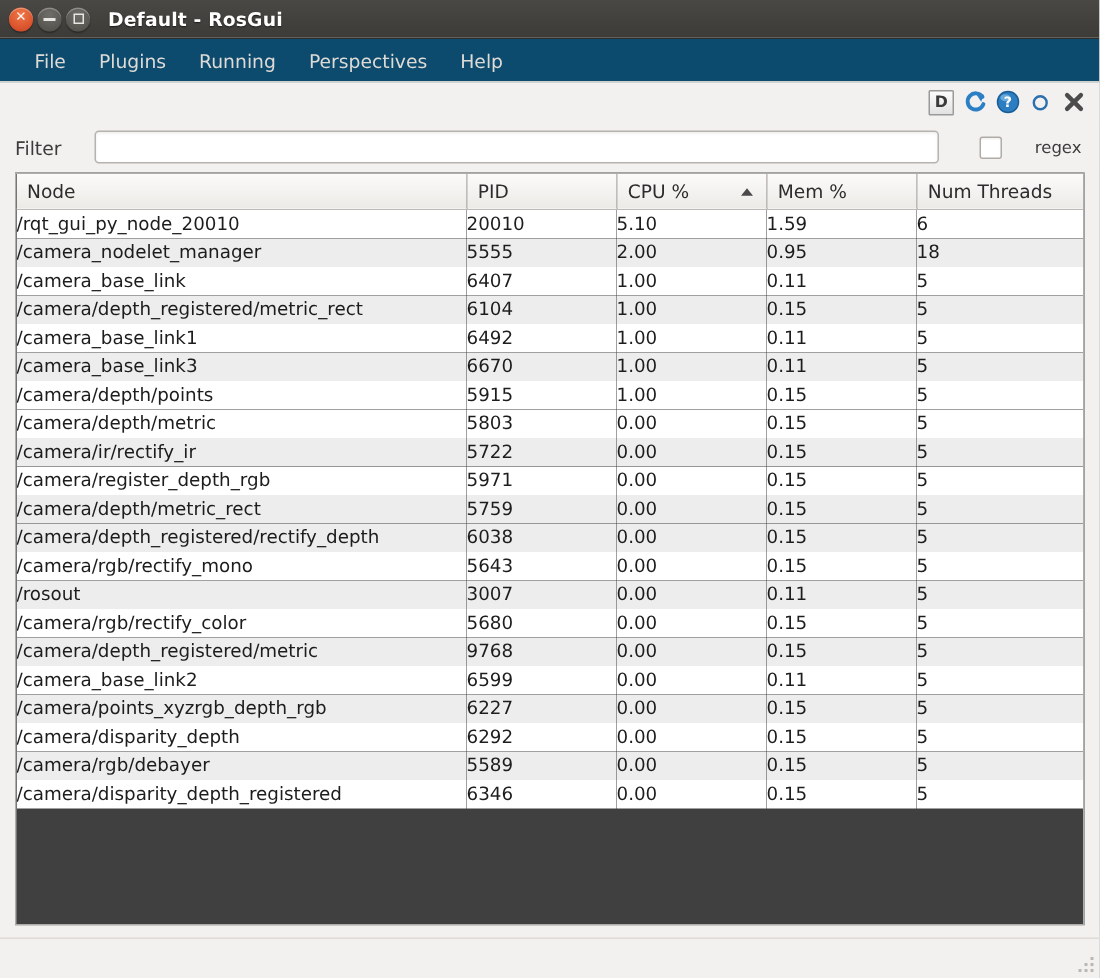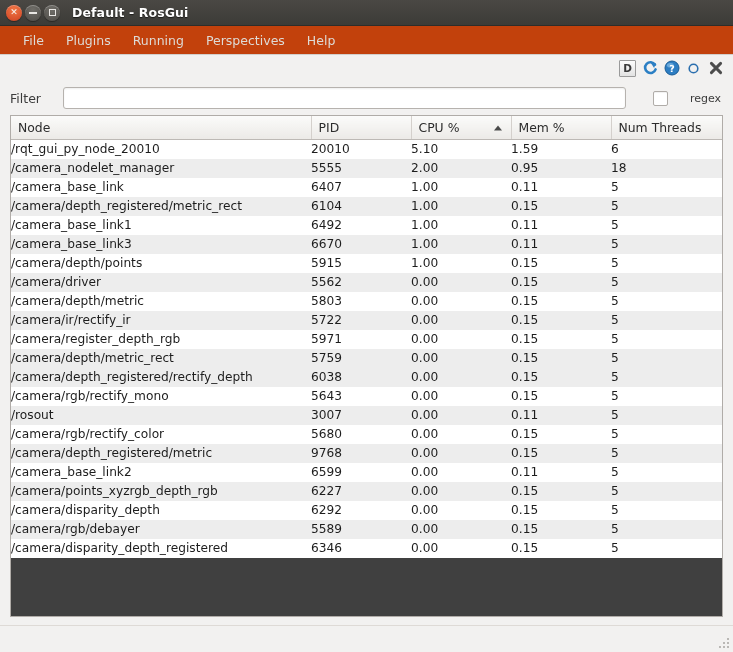--- a/index.html
+++ b/index.html
@@ -62,21 +62,21 @@
     color: #ffffff;
     font-size: 12.5px;
     font-weight: bold;
     letter-spacing: 0.1px;
     text-shadow: 0 1px 1px rgba(0,0,0,0.6);
   }
 
   
   .menubar {
     height: 28px;
-    background: #c2410c;
+    background: #0c4a6e;
     display: flex;
     align-items: center;
     padding-left: 12px;
     flex: none;
     border-bottom: 1px solid #d2cfcb;
   }
   .menuitem {
     color: #dedbd6;
     font-size: 12.5px;
     padding: 3px 11px;
@@ -345,27 +345,20 @@
             <td class="c-mem">0.11</td>
             <td class="c-thr">5</td>
           </tr>
           <tr class="odd">
             <td class="c-node">/camera/depth/points</td>
             <td class="c-pid">5915</td>
             <td class="c-cpu">1.00</td>
             <td class="c-mem">0.15</td>
             <td class="c-thr">5</td>
           </tr>
-          <tr class="even">
-            <td class="c-node">/camera/driver</td>
-            <td class="c-pid">5562</td>
-            <td class="c-cpu">0.00</td>
-            <td class="c-mem">0.15</td>
-            <td class="c-thr">5</td>
-          </tr>
           <tr class="odd">
             <td class="c-node">/camera/depth/metric</td>
             <td class="c-pid">5803</td>
             <td class="c-cpu">0.00</td>
             <td class="c-mem">0.15</td>
             <td class="c-thr">5</td>
           </tr>
           <tr class="even">
             <td class="c-node">/camera/ir/rectify_ir</td>
             <td class="c-pid">5722</td>

